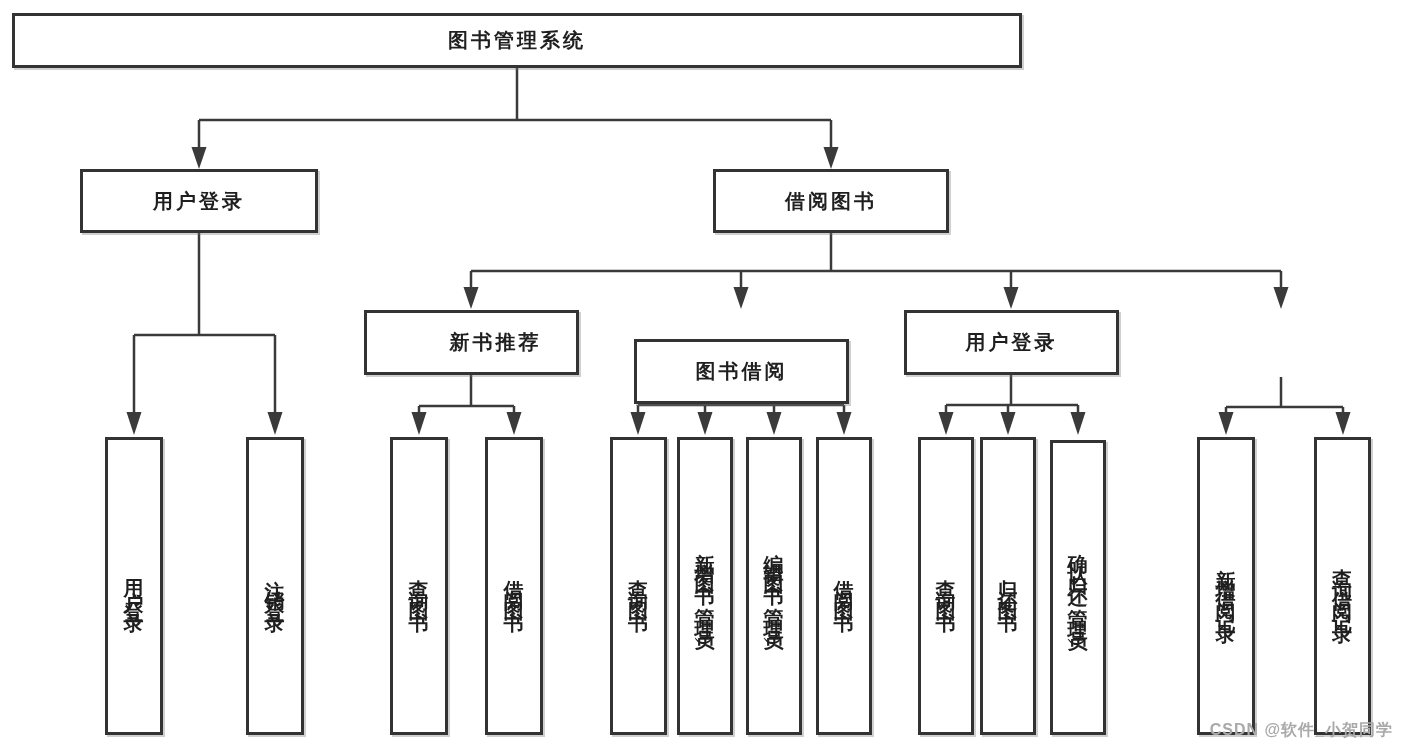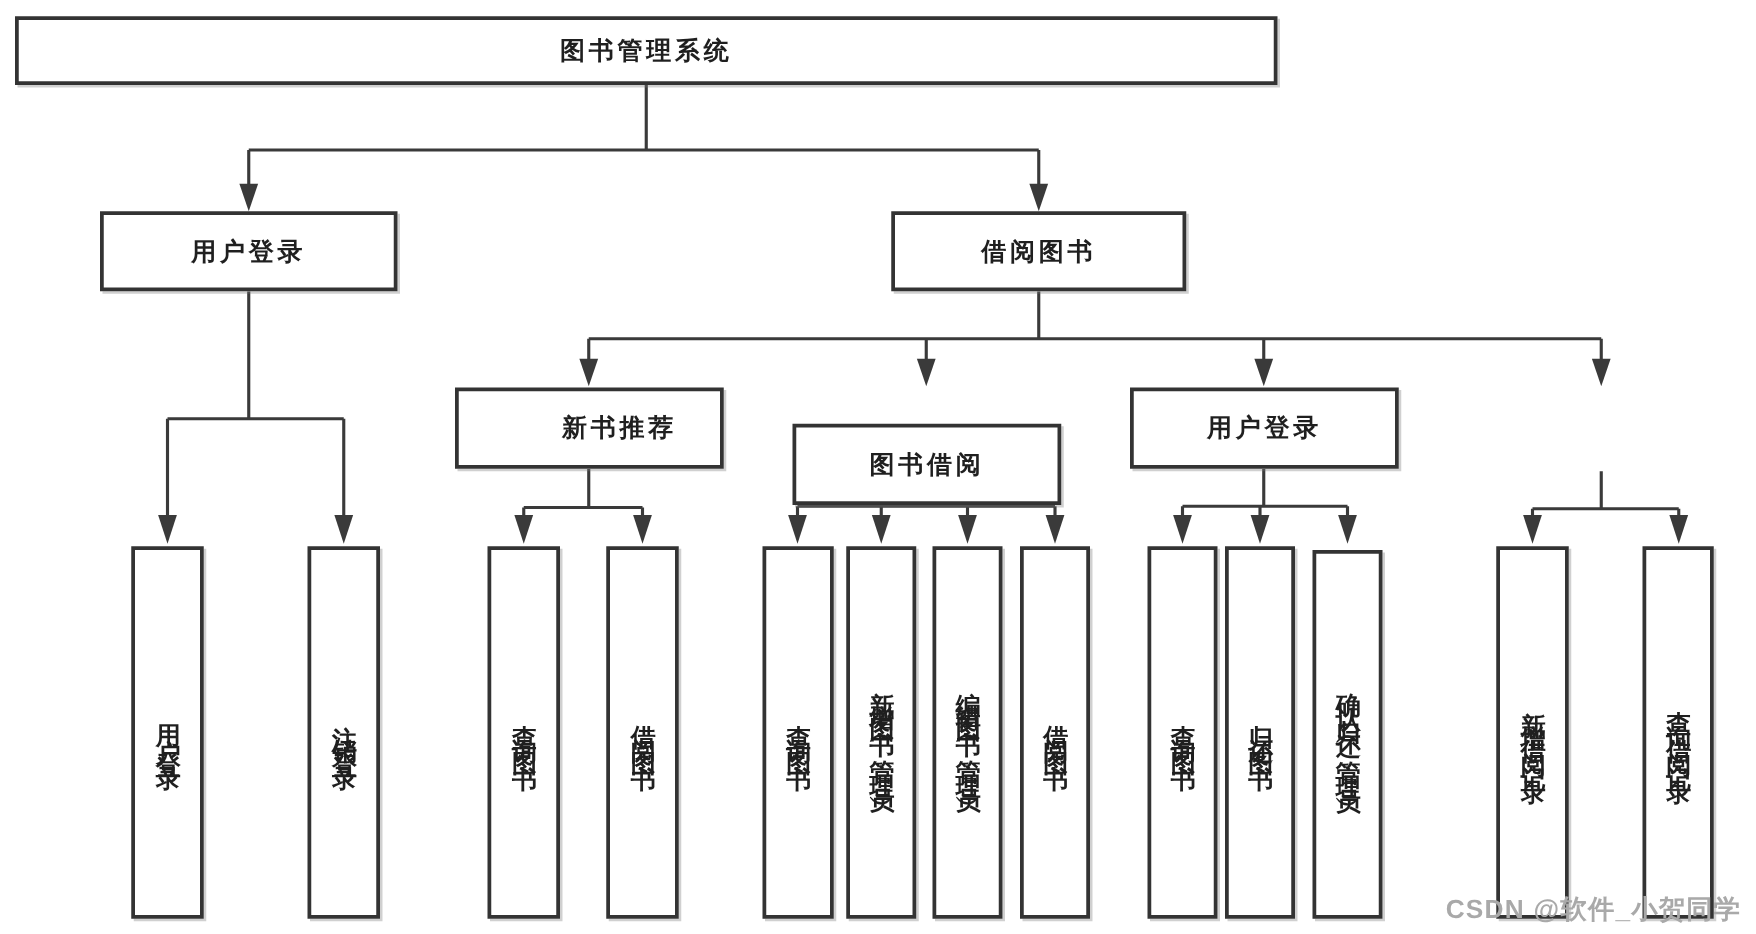--- a/index.html
+++ b/index.html
@@ -34,21 +34,21 @@
     text-orientation:mixed;
     font-size:20px;
     letter-spacing:11px;
     line-height:1;
     white-space:nowrap;
   }
   .watermark{
     position:absolute;
     right:12px;
     bottom:6px;
-    font-size:21px;
+    font-size:16px;
     color:#a9a9a9;
     letter-spacing:1px;
     z-index:5;
     white-space:nowrap;
   }
 </style>
 </head>
 <body>
 
 <div id="canvas">

